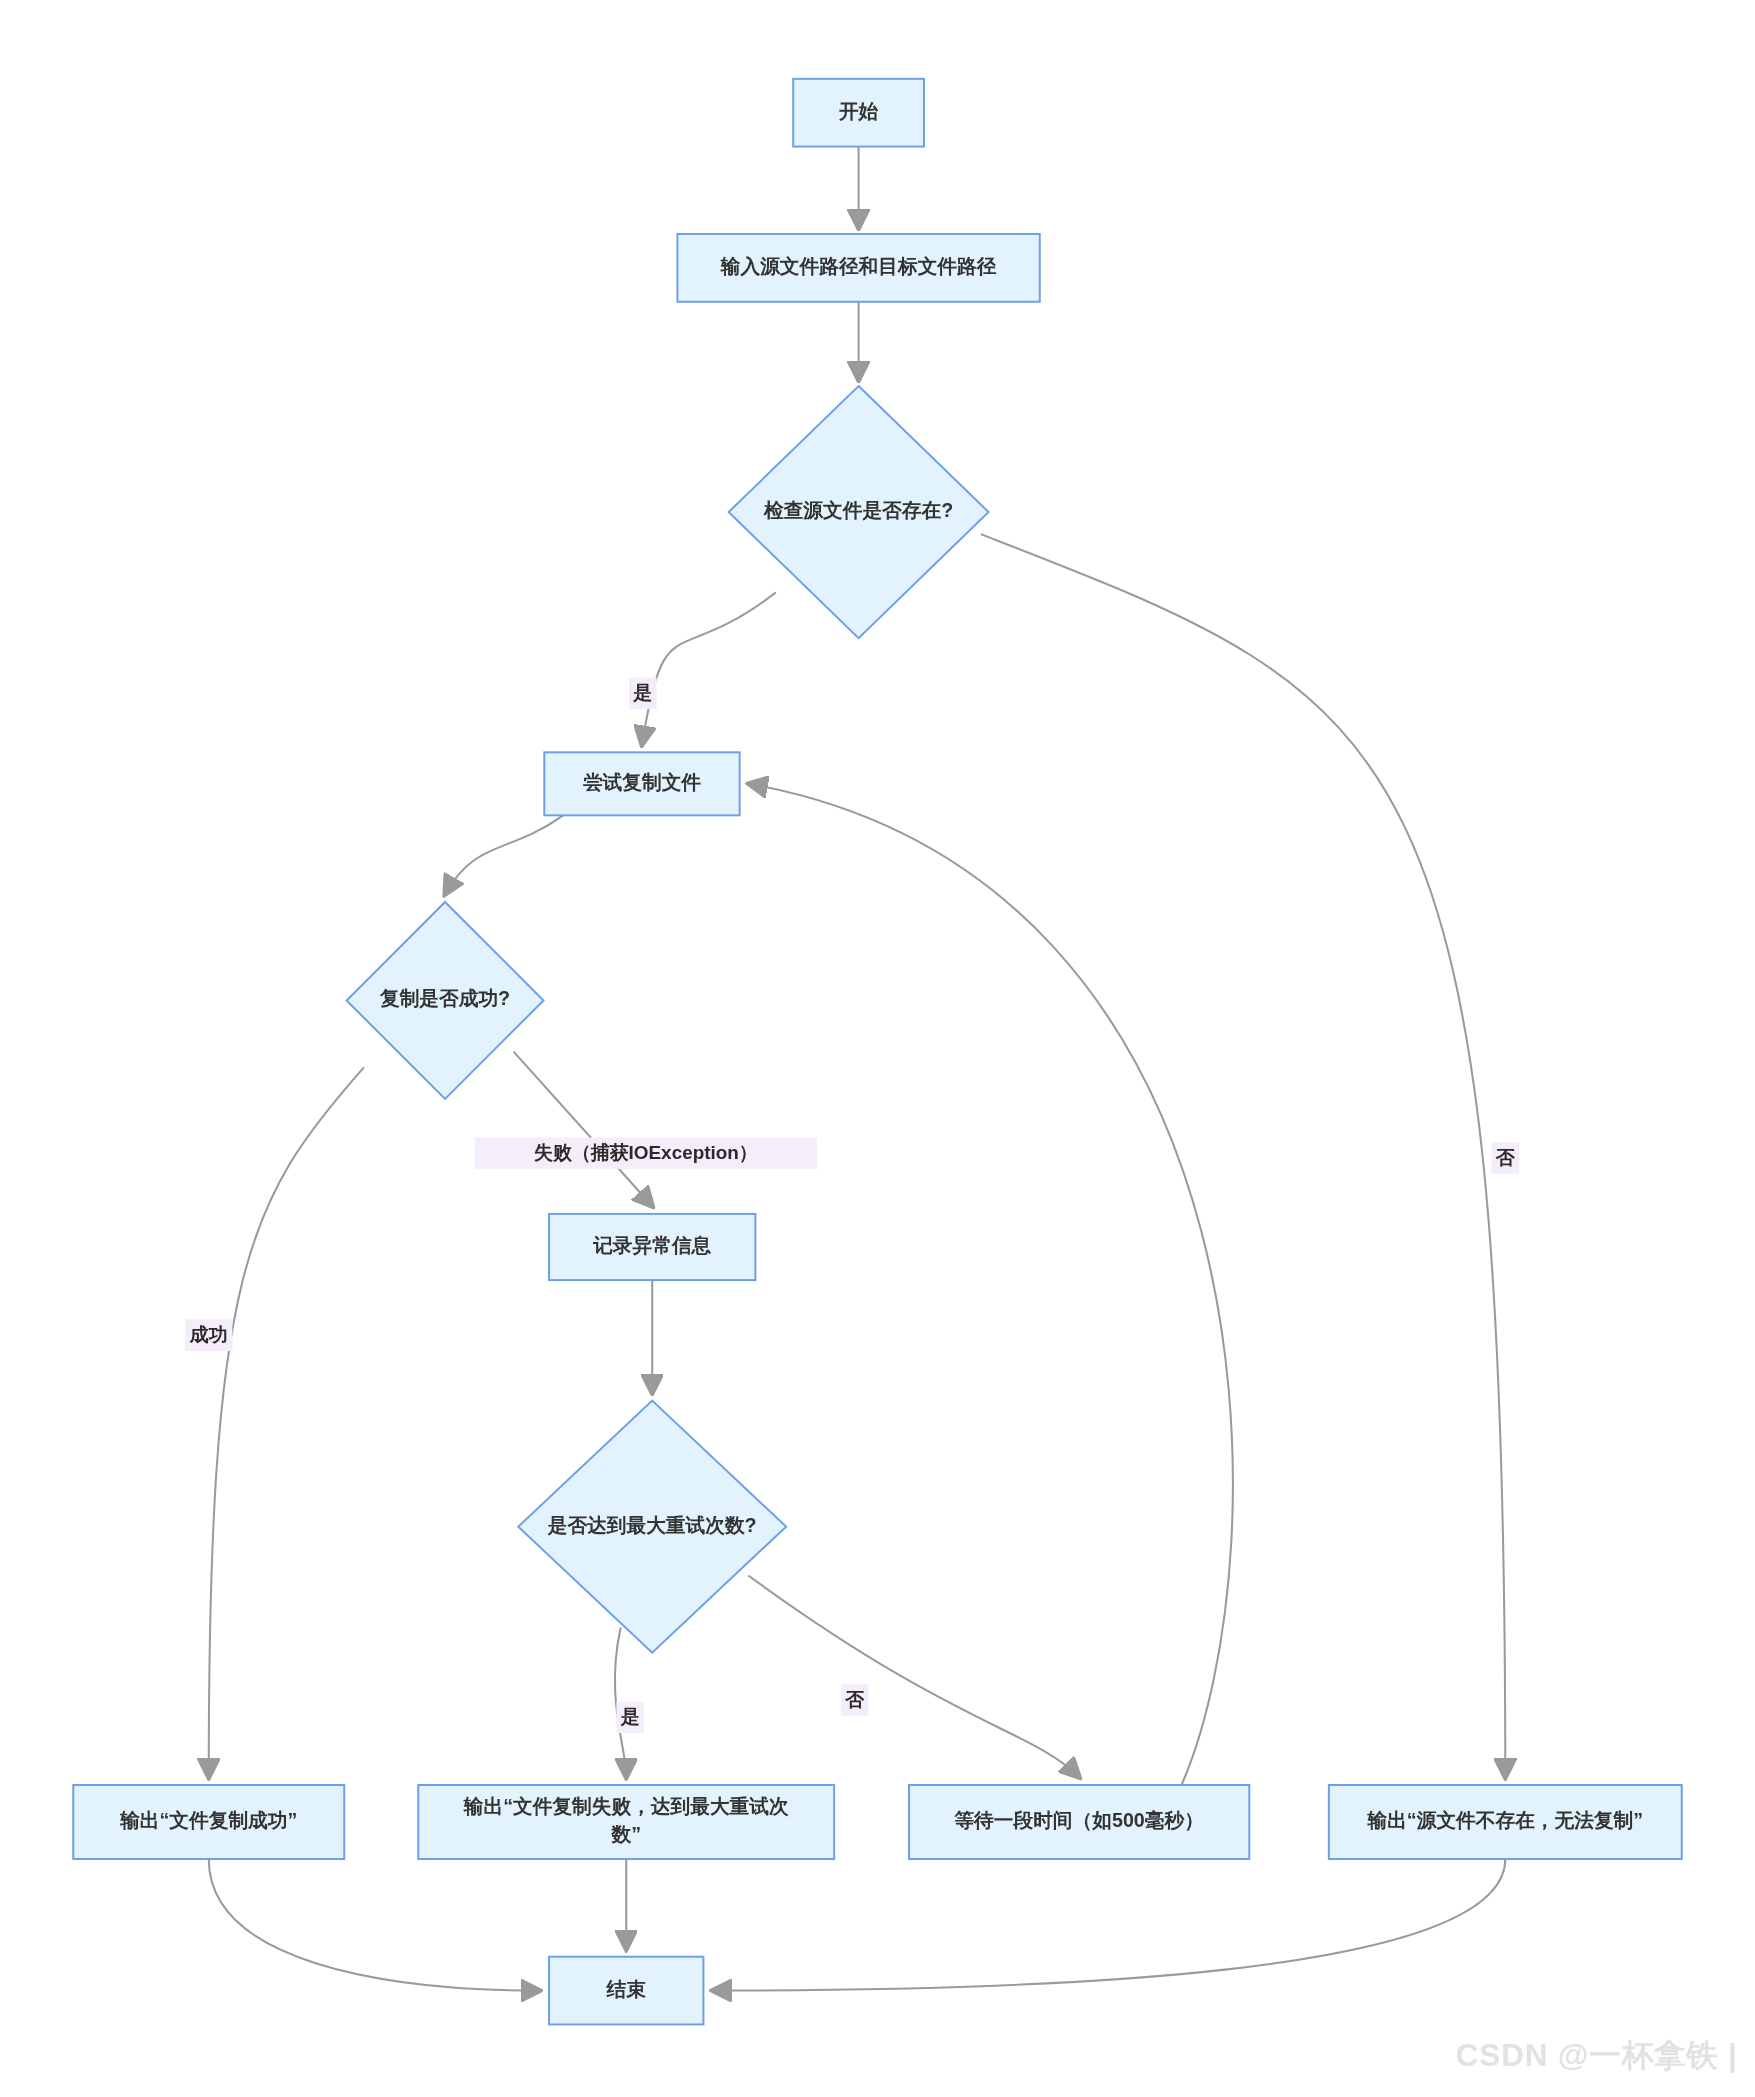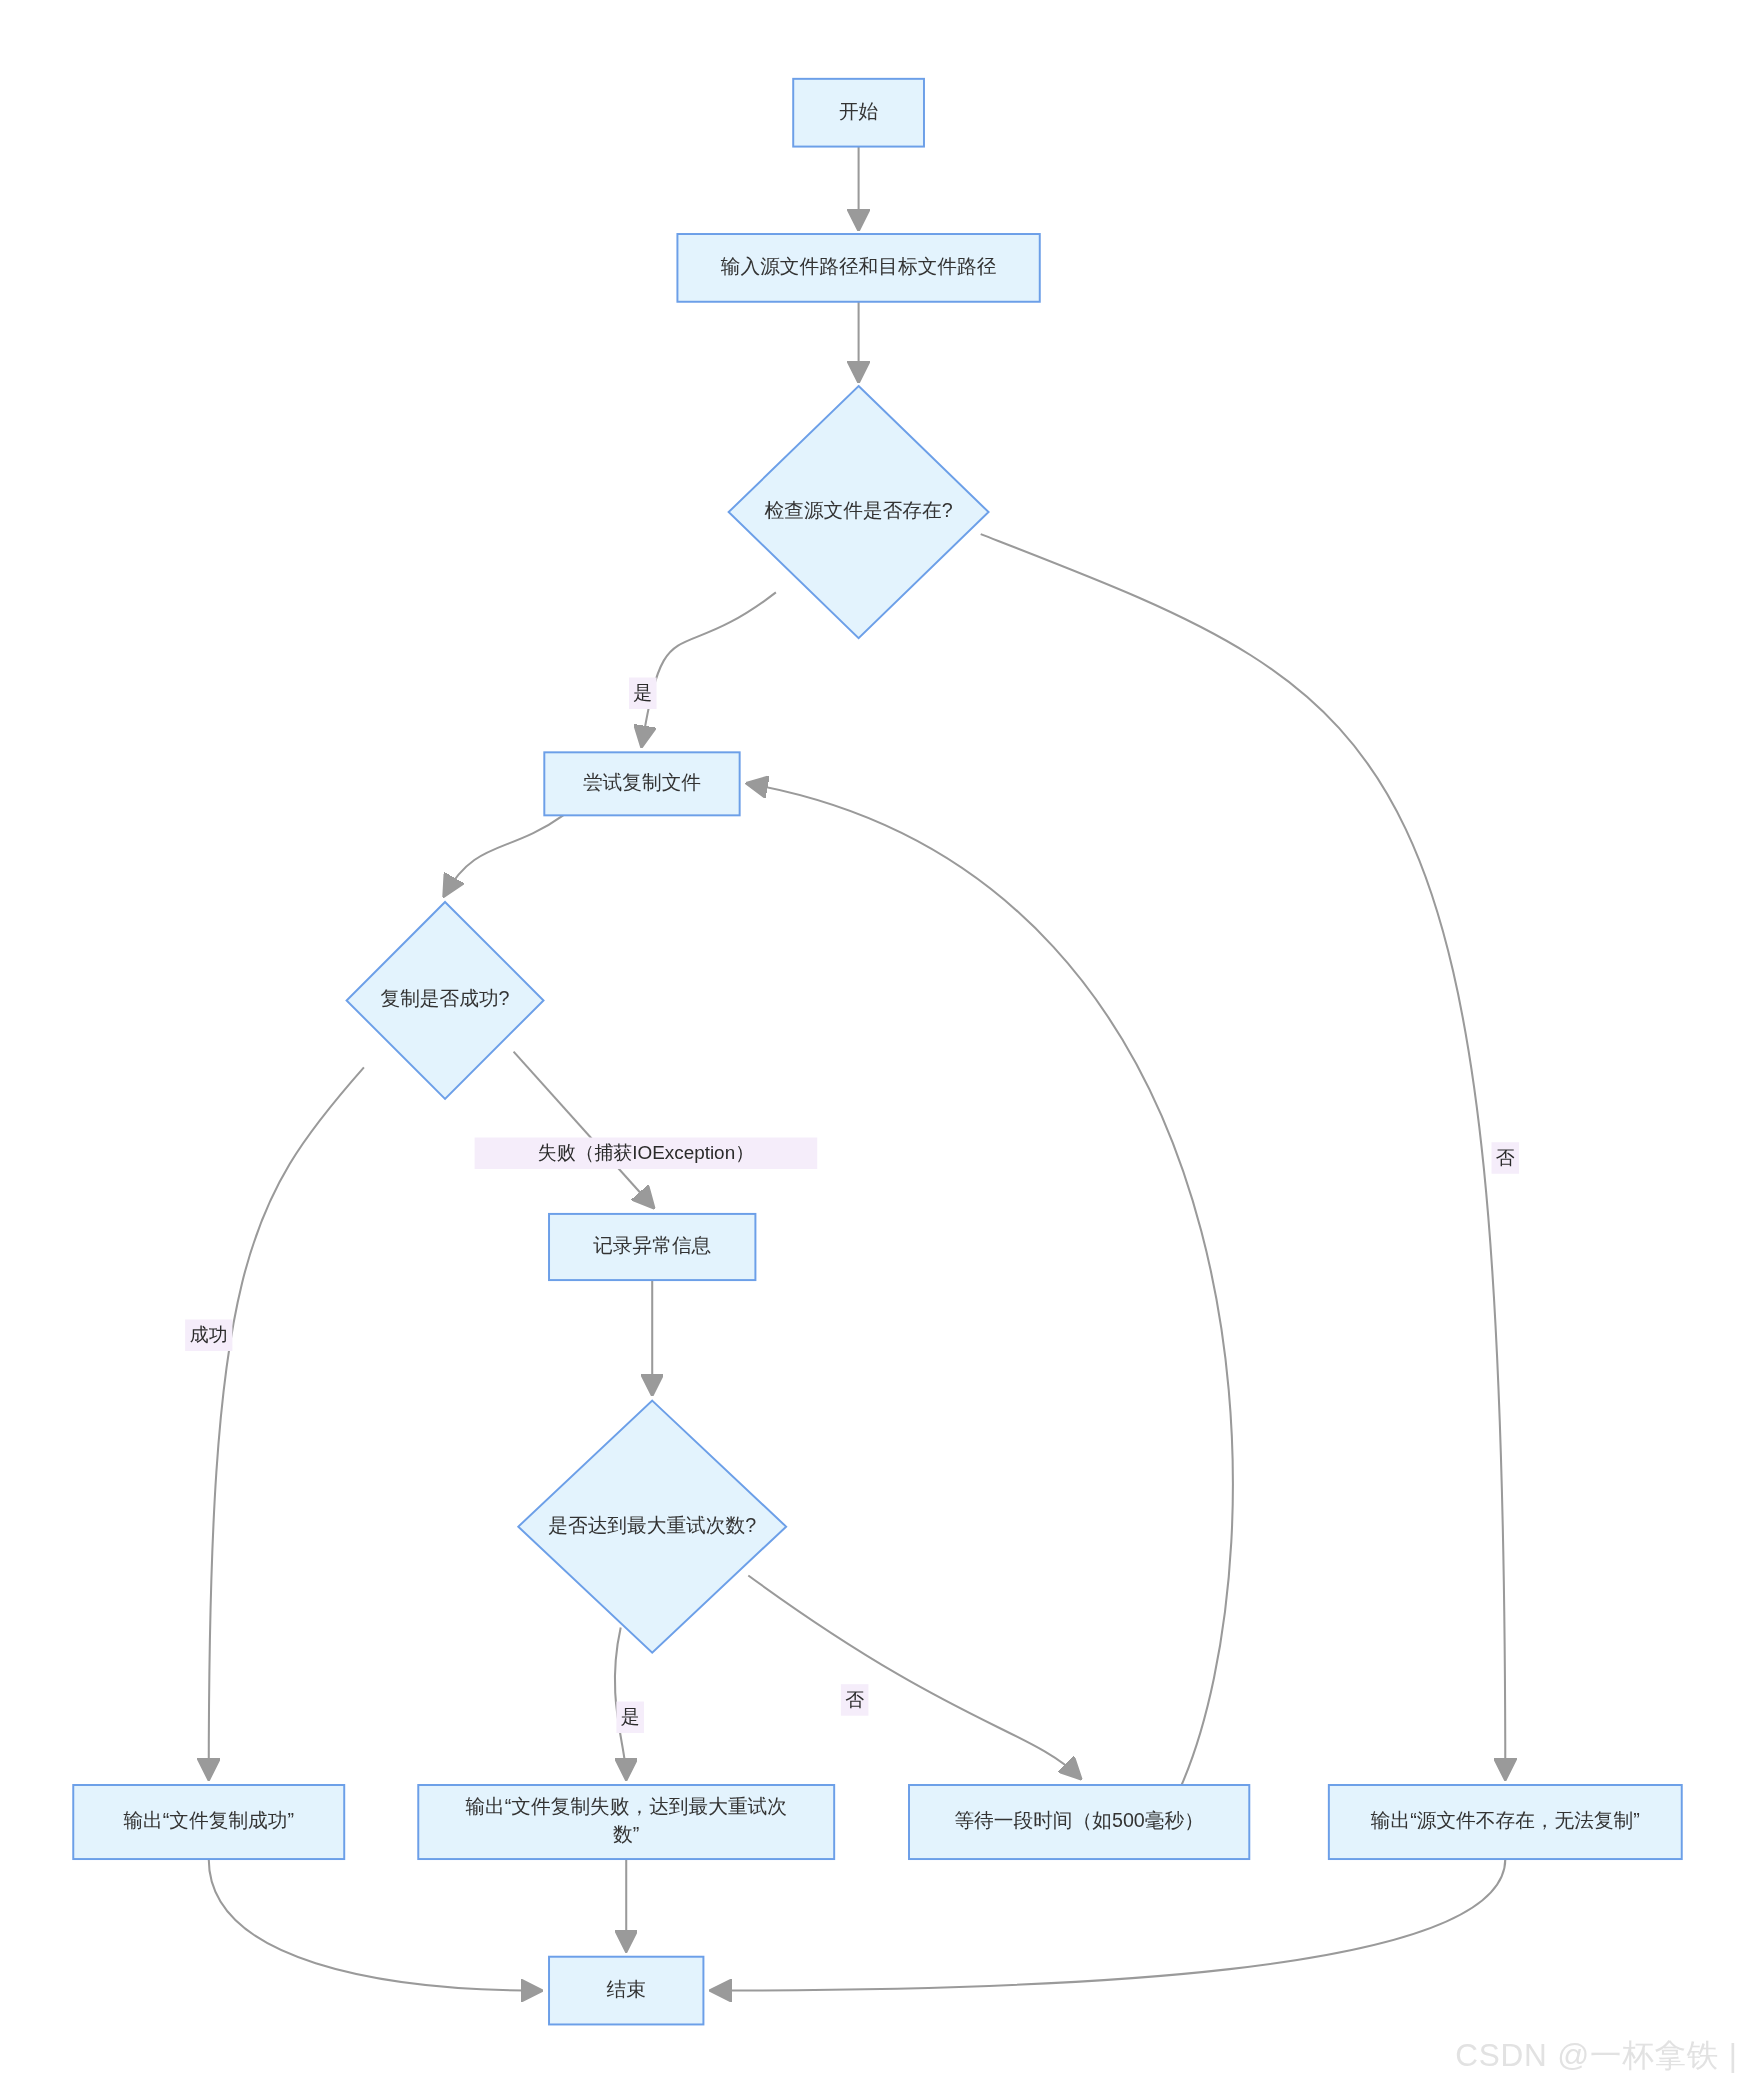--- a/index.html
+++ b/index.html
@@ -7,20 +7,21 @@
     padding: 0;
     background: #ffffff;
     font-family: "Liberation Sans", "DejaVu Sans", sans-serif;
   }
   #canvas {
     position: relative;
     width: 1755px;
     height: 2097px;
     background: #ffffff;
     overflow: hidden;
+    font-weight: bold;
   }
   svg#flow {
     position: absolute;
     left: 0;
     top: 0;
     width: 1755px;
     height: 2097px;
     display: block;
   }
   .node-shape {

